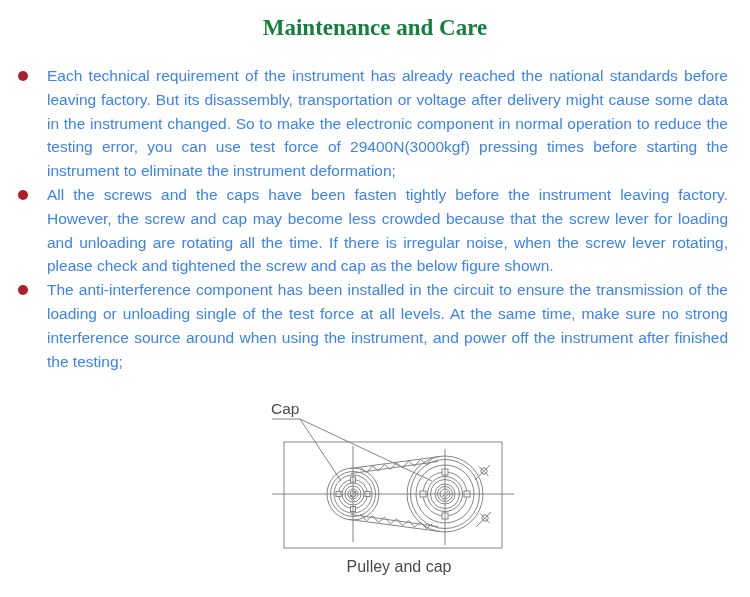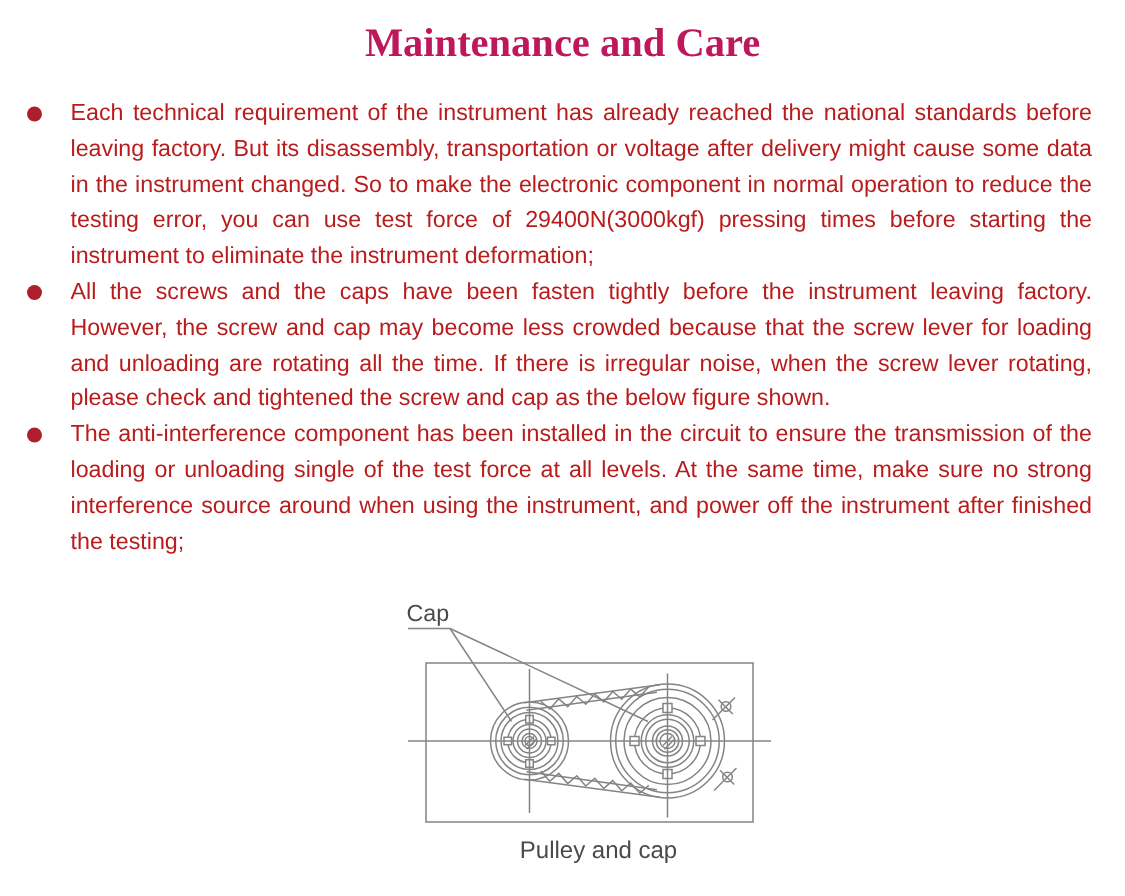--- a/index.html
+++ b/index.html
@@ -8,23 +8,23 @@
     width:750px;height:597px;
     background:#ffffff;
     overflow:hidden;
     font-family:"Liberation Sans", sans-serif;
   }
   .title{
     margin:14px 0 0 0;
     text-align:center;
     font-family:"Liberation Serif", serif;
     font-weight:bold;
-    font-size:27px;
+    font-size:23px;
     line-height:28px;
-    color:#be185d;
+    color:#15803d;
   }
   .bullets{
     margin:22px 22px 0 18px;
   }
   .bullet-item{
     display:flex;
     align-items:flex-start;
   }
   .dot{
     flex:none;
@@ -32,21 +32,21 @@
     border-radius:50%;
     background:#AE1F2D;
     margin-top:7px;
     margin-right:19px;
   }
   .btext{
     flex:1;
     margin:0;
     font-size:15.5px;
     line-height:23.8px;
-    color:#b91c1c;
+    color:#3b82f6;
     text-align:justify;
   }
   .figure{
     position:absolute;
     left:0;top:395px;
   }
   .figure text{
     font-family:"Liberation Sans", sans-serif;
     fill:#4a4a4a;
   }

